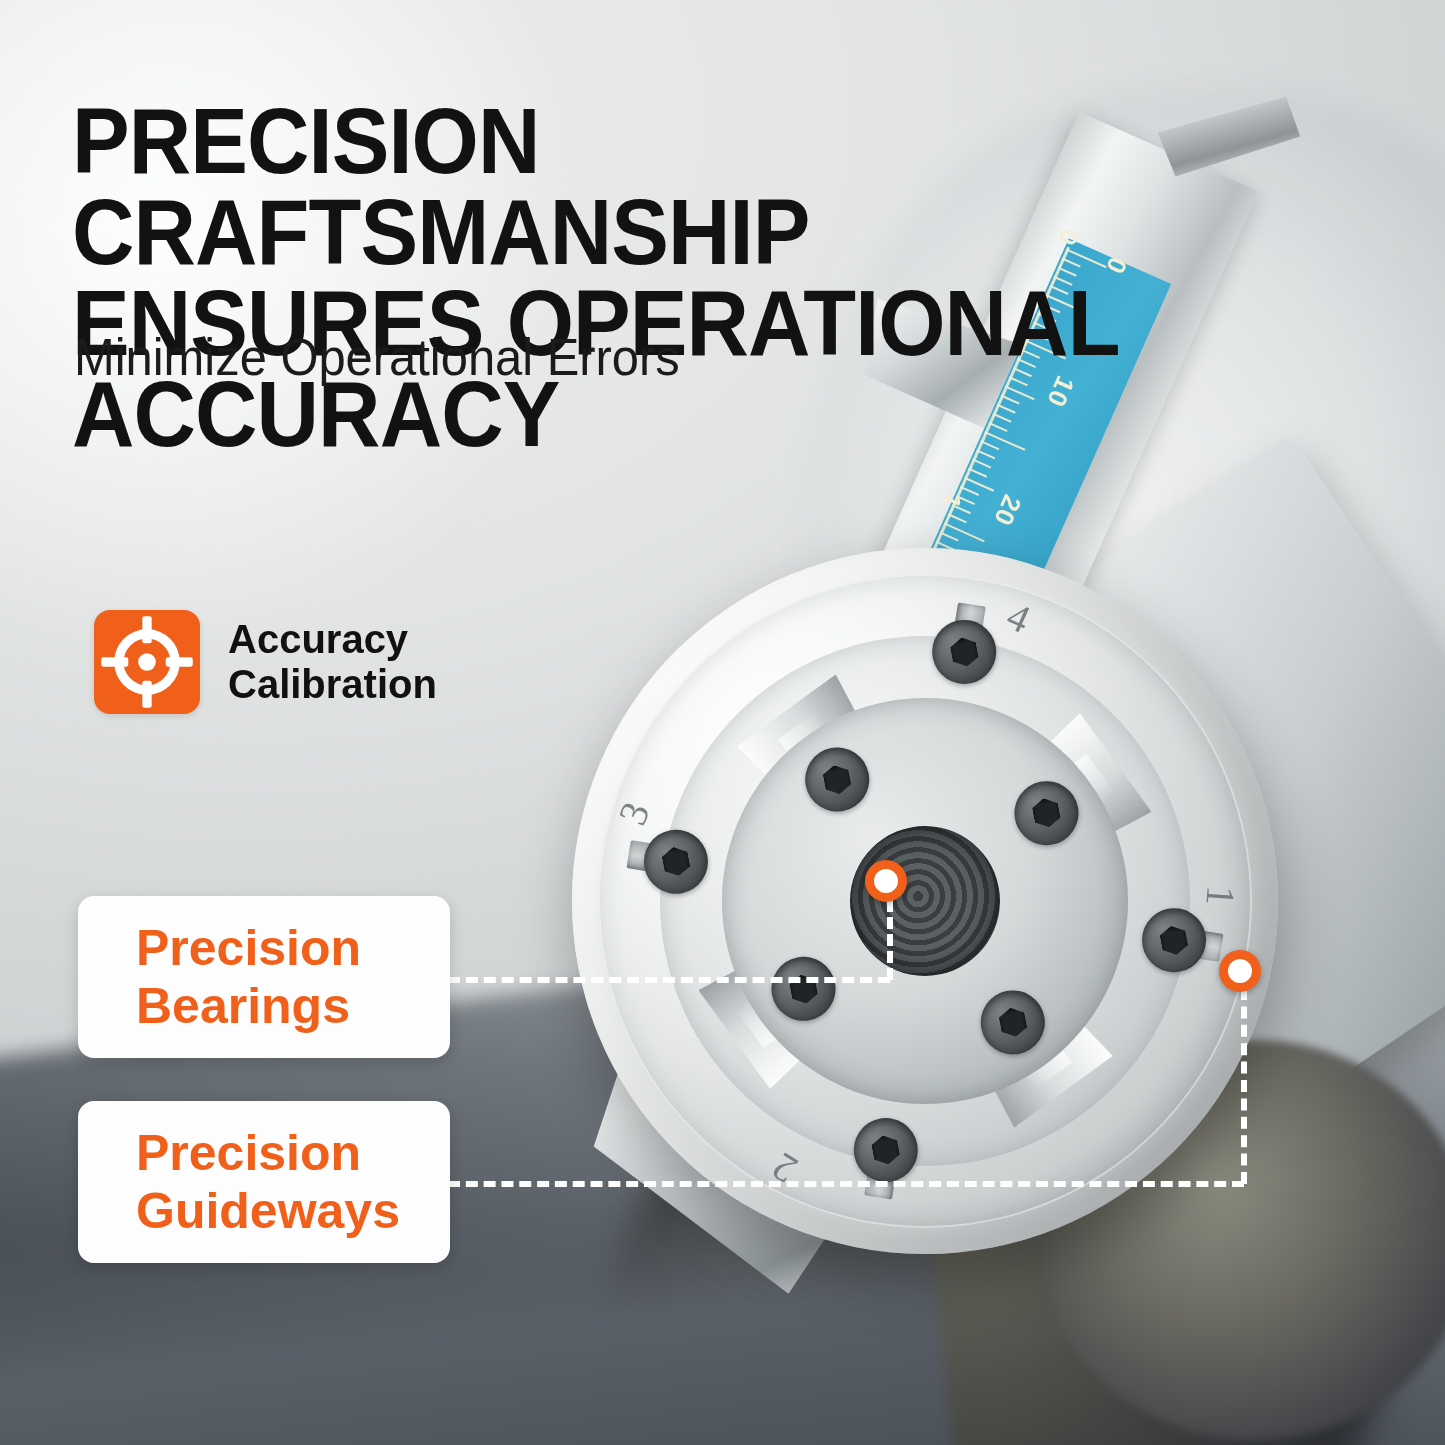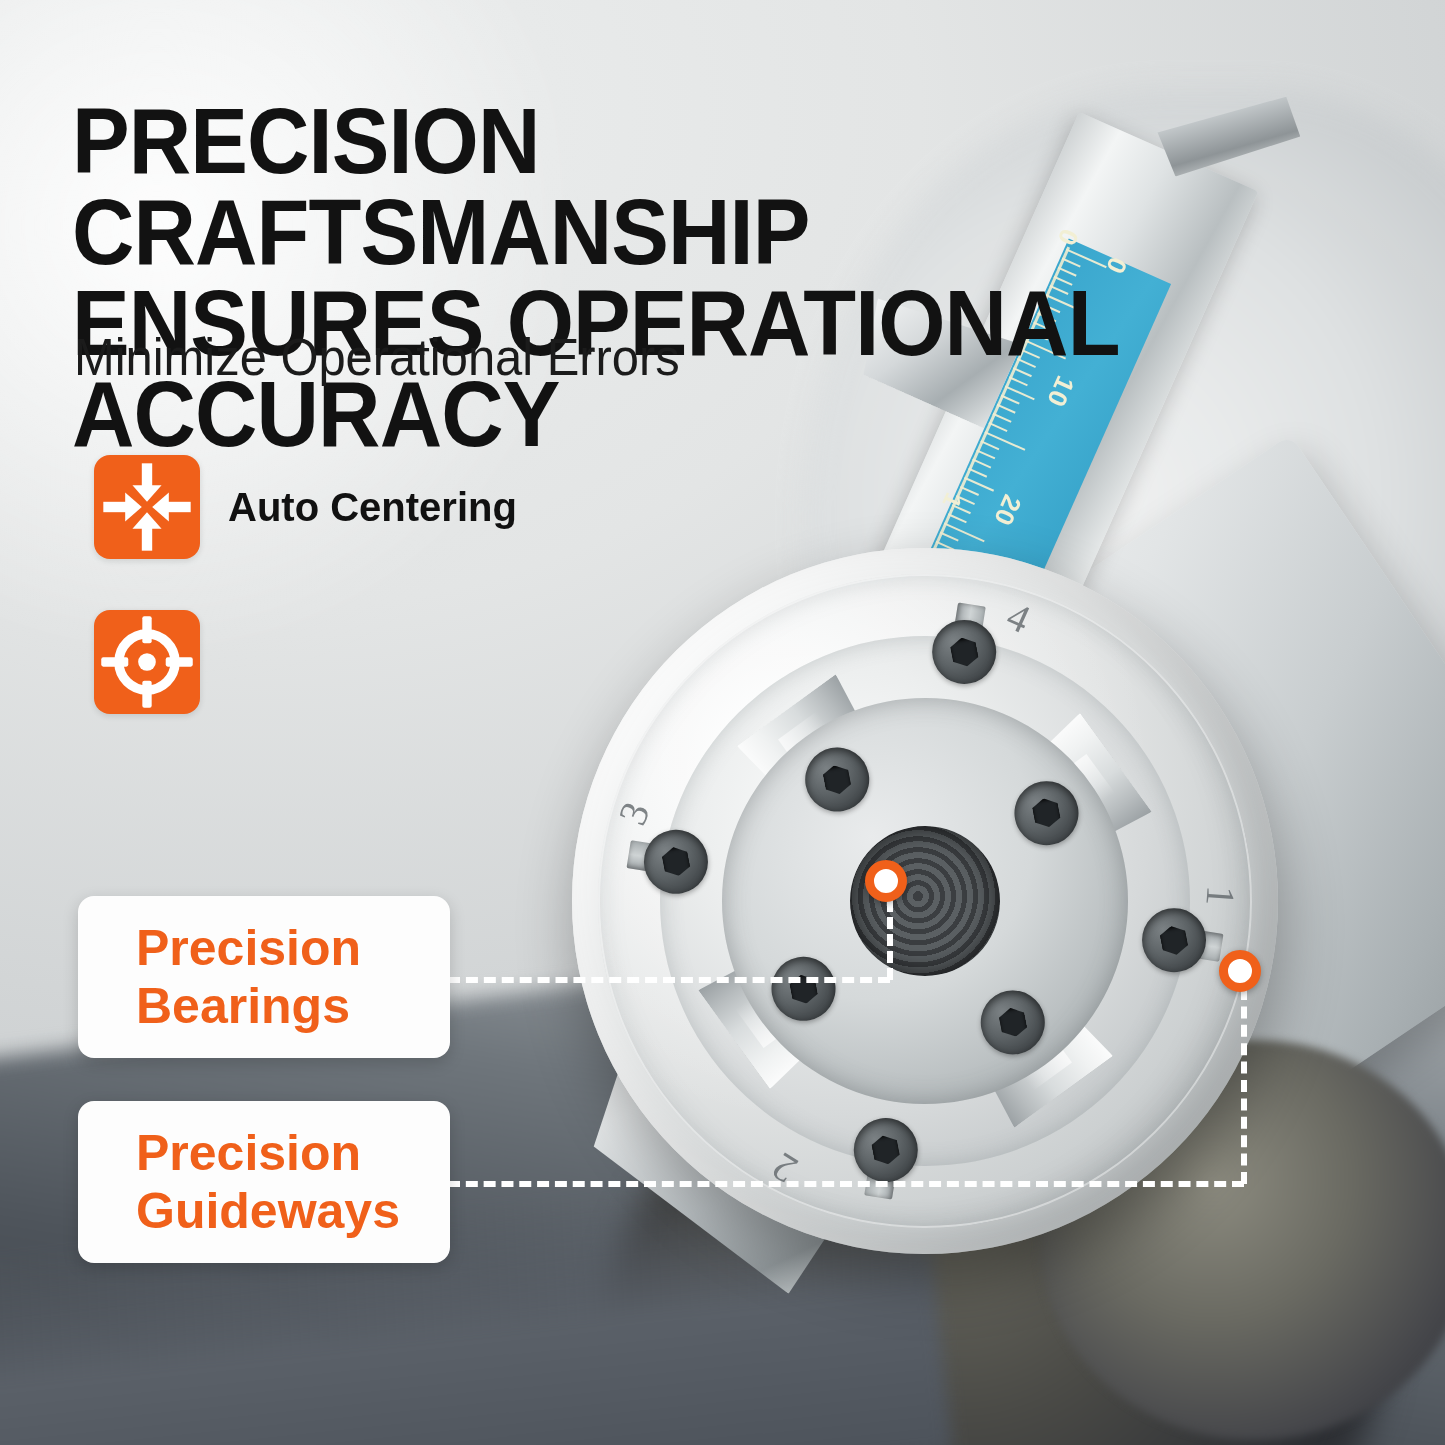--- a/index.html
+++ b/index.html
@@ -369,53 +369,38 @@
         <div class="jawnum" style="left: 489px; top: 69.1924px; transform: rotate(395deg);">4</div>
       </div>
   </div>
 
   <div class="headline">
     <span>PRECISION CRAFTSMANSHIP</span>
     <span class="l2">ENSURES OPERATIONAL ACCURACY</span>
   </div>
   <div class="subhead">Minimize Operational Errors</div>
 
-  <div class="feature" style="left:94px;top:455px;">
-    <div class="feat-icon">
-      <svg viewBox="0 0 100 100" width="106" height="104" aria-hidden="true">
-        <g fill="#ffffff">
-          <rect x="45" y="8" width="10" height="22"></rect>
-          <polygon points="50,45 36,29 64,29"></polygon>
-          <rect x="45" y="70" width="10" height="22"></rect>
-          <polygon points="50,55 36,71 64,71"></polygon>
-          <rect x="8" y="45" width="22" height="10"></rect>
-          <polygon points="45,50 29,36 29,64"></polygon>
-          <rect x="70" y="45" width="22" height="10"></rect>
-          <polygon points="55,50 71,36 71,64"></polygon>
-        </g>
-      </svg>
-    </div>
-    <div class="feat-label">Auto Centering</div>
-  </div>
 
   <div class="feature" style="left:94px;top:610px;">
     <div class="feat-icon">
       <svg viewBox="0 0 100 100" width="106" height="104" aria-hidden="true">
         <g stroke="#ffffff" fill="none" stroke-width="9">
           <circle cx="50" cy="50" r="27"></circle>
         </g>
         <g fill="#ffffff">
           <rect x="45.5" y="6" width="9" height="26" rx="2"></rect>
           <rect x="45.5" y="68" width="9" height="26" rx="2"></rect>
           <rect x="6" y="45.5" width="26" height="9" rx="2"></rect>
           <rect x="68" y="45.5" width="26" height="9" rx="2"></rect>
           <circle cx="50" cy="50" r="8.5"></circle>
         </g>
       </svg>
     </div>
+    <div class="feat-label">Accuracy
+Calibration</div>
   </div>
 
   <div class="lead-h" style="left:448px;top:977px;width:442px;"></div>
   <div class="lead-v" style="left:887px;top:900px;height:80px;"></div>
   <div class="marker" style="left:865px;top:860px;"></div>
 
   <div class="lead-h" style="left:448px;top:1181px;width:796px;"></div>
   <div class="lead-v" style="left:1241px;top:988px;height:196px;"></div>
   <div class="marker" style="left:1219px;top:950px;"></div>
 

